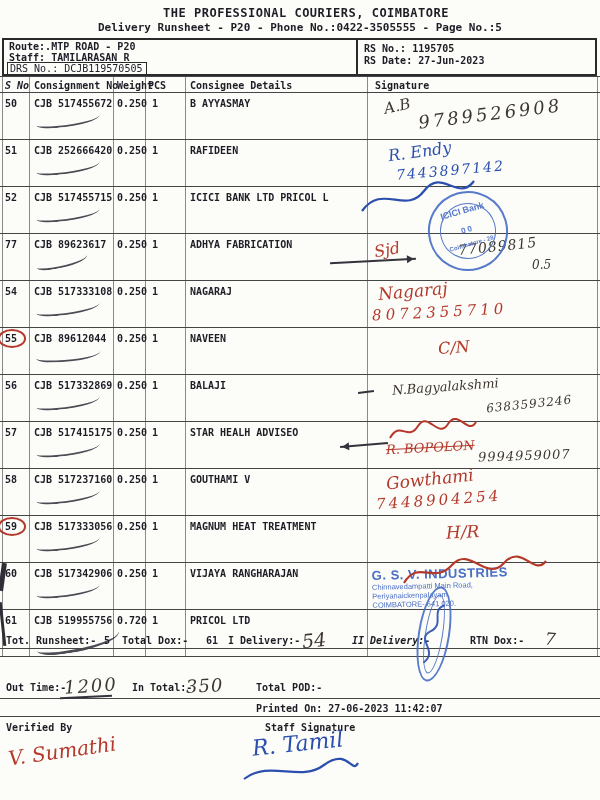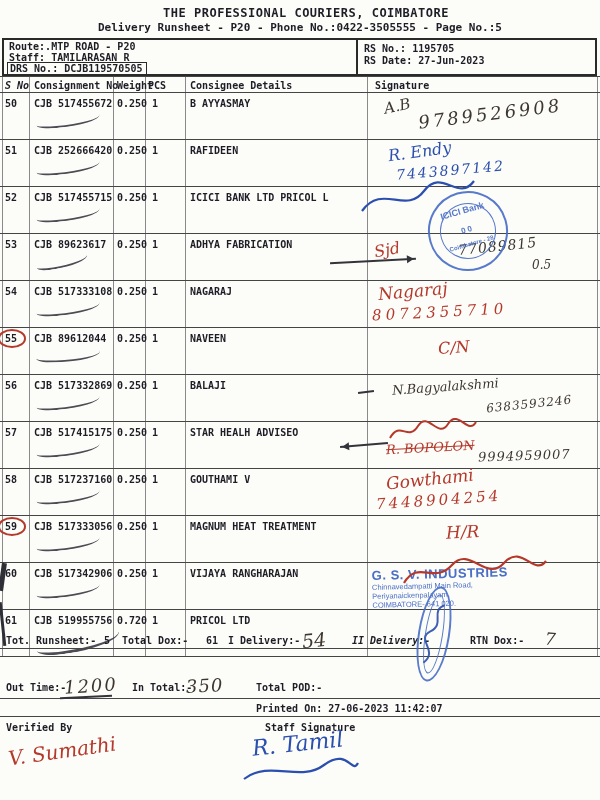--- a/index.html
+++ b/index.html
@@ -14,21 +14,21 @@
   *{box-sizing:border-box;margin:0;padding:0;}
   body{background:#e8e8e6;font-family:"DejaVu Sans Mono",monospace;}
   .page{position:relative;width:600px;height:800px;background:#fcfcf9;overflow:hidden;color:var(--ink);}
   .pt{position:absolute;font-weight:bold;font-size:10px;white-space:nowrap;color:var(--ink);}
   
   .company{top:6px;left:0;width:100%;text-align:center;font-size:12px;letter-spacing:.5px;padding-left:12px;}
   .subtitle{top:21px;left:0;width:100%;text-align:center;font-size:11px;}
   .infobox{position:absolute;top:38px;left:2px;width:595px;height:38px;border:2px solid #2a2a2a;}
   .info-route{top:1px;left:5px;}
   .info-staff{top:12px;left:5px;}
-  .drsbox{position:absolute;top:22px;left:3px;border:1.5px solid #2a2a2a;padding:0 4px 1px 2px;font-weight:bold;font-size:10px;white-space:nowrap;}
+  .drsbox{position:absolute;top:22px;left:3px;border:1.5px solid #2a2a2a;padding:0 4px 1px 2px;font-weight:normal;font-size:10px;white-space:nowrap;}
   .info-div{position:absolute;top:0;bottom:0;left:352px;width:1.5px;background:#2a2a2a;}
   .info-rsno{top:3px;left:360px;}
   .info-rsdate{top:15px;left:360px;}
   
   .table{position:absolute;top:76px;left:0;width:600px;height:581px;}
   .thead{position:relative;height:17px;border-top:1.5px solid var(--line);border-bottom:1.5px solid var(--line);}
   .thead .pt{top:3px;}
   .h-sno{left:5px;font-style:italic;} .h-con{left:34px;} .h-wt{left:117px;} .h-pcs{left:148px;} .h-cons{left:190px;} .h-sig{left:375px;}
   .trow{position:relative;height:47px;border-bottom:1px solid var(--line);}
   .cell{position:absolute;top:5px;font-weight:bold;font-size:10px;white-space:nowrap;color:var(--ink);}
@@ -188,21 +188,21 @@
           <span class="ic-mid">00</span>
           <span class="ic-bot">Coimbatore - 28</span>
         </div>
         <svg class="scr ic-scr" width="120" height="40" viewBox="0 0 120 40">
           <path d="M4 34 C 24 6, 48 38, 66 14 S 100 26, 116 4" fill="none" stroke="#2b4fae" stroke-width="2.2"></path>
         </svg>
       </div>
     </div>
 
     <div class="trow r3">
-      <span class="cell c-sno">53</span>
+      <span class="cell c-sno">77</span>
       <span class="cell c-con">CJB 89623617</span>
       <span class="tick"></span>
       <span class="cell c-wt">0.250</span>
       <span class="cell c-pcs">1</span>
       <span class="cell c-cons">ADHYA FABRICATION</span>
       <span class="arrow arrow-r3"></span>
       <div class="sig">
         <span class="hw s1">Sjd</span>
         <span class="hw s2">77089815</span>
         <span class="hw s3">0.5</span>

